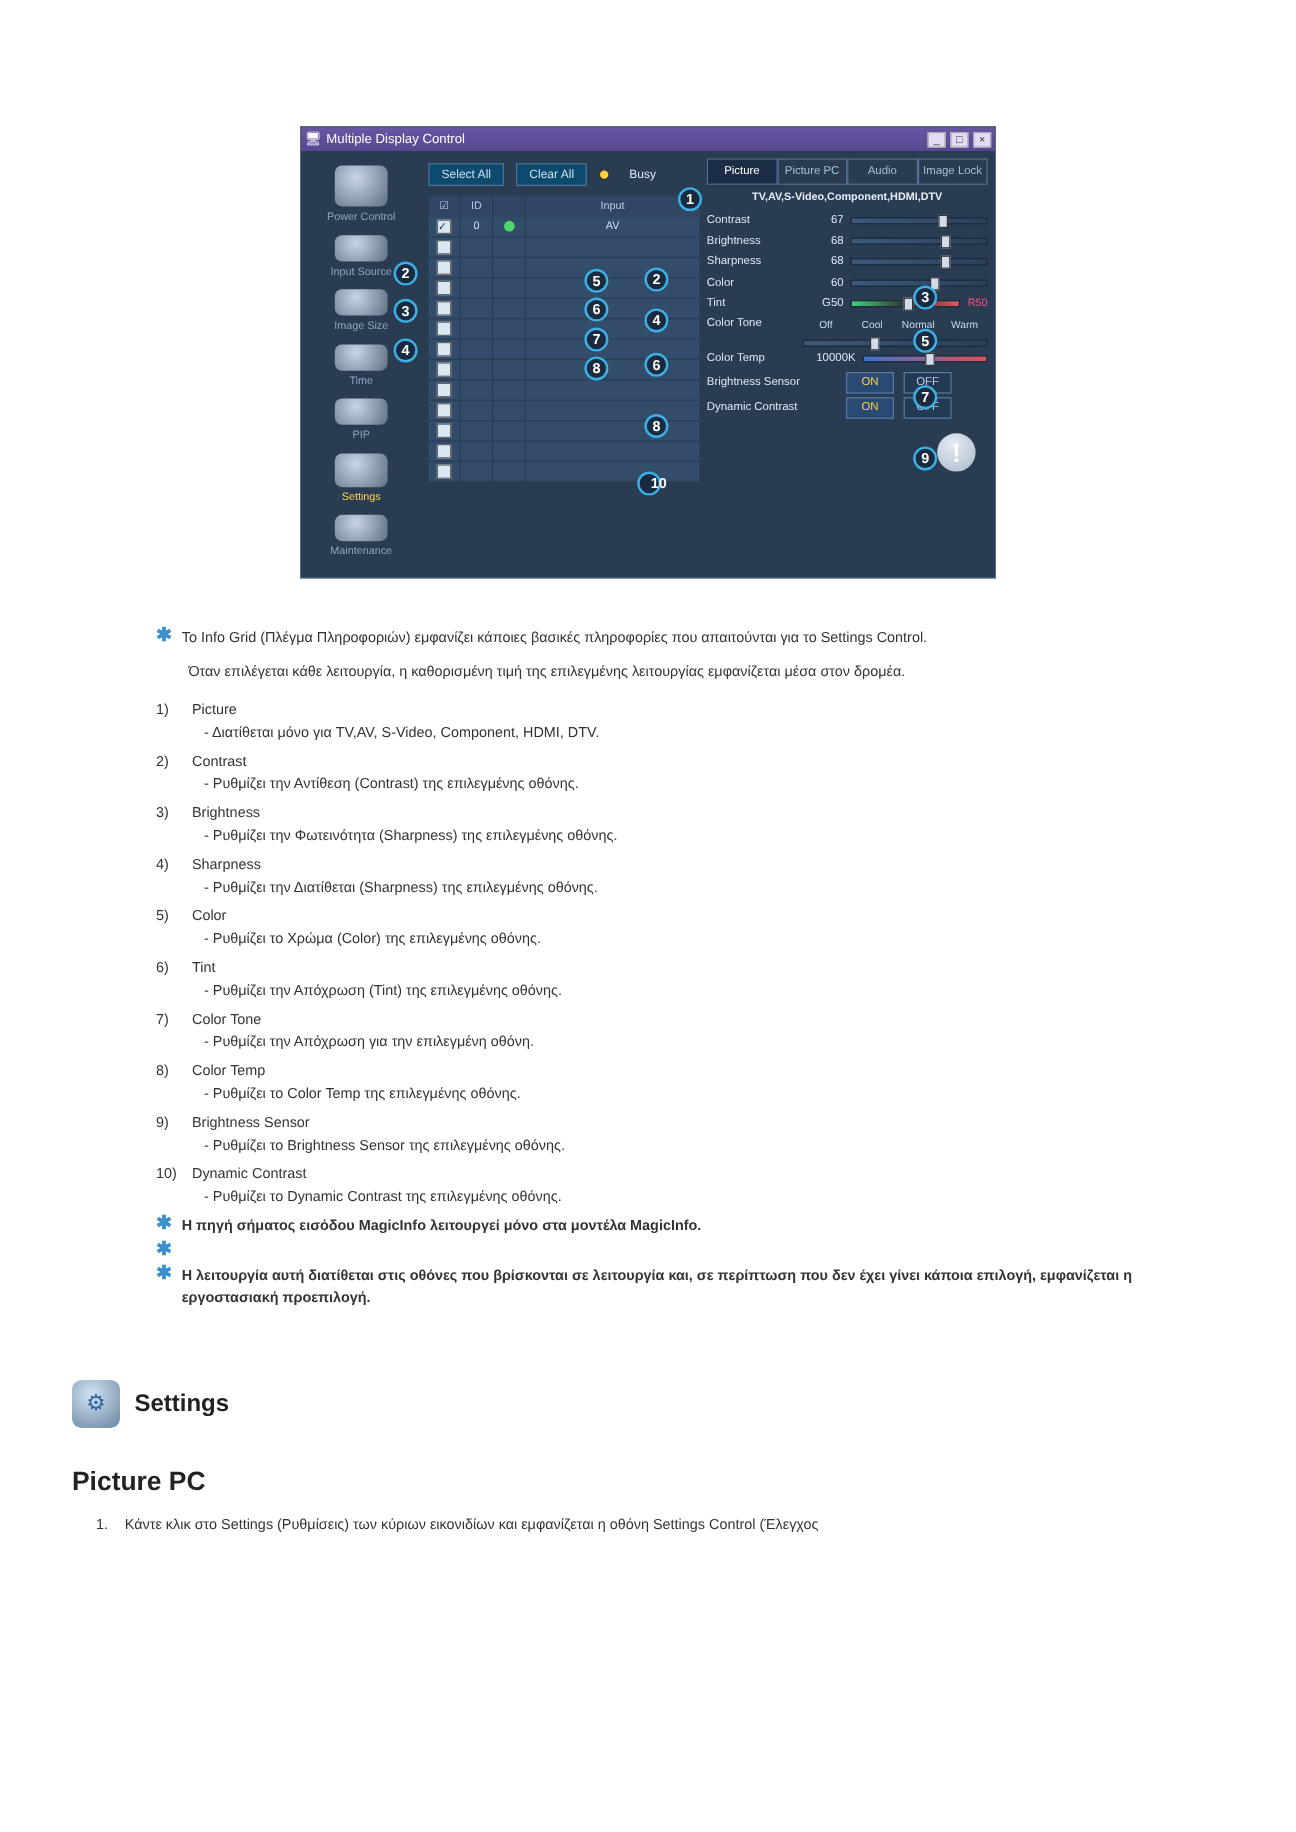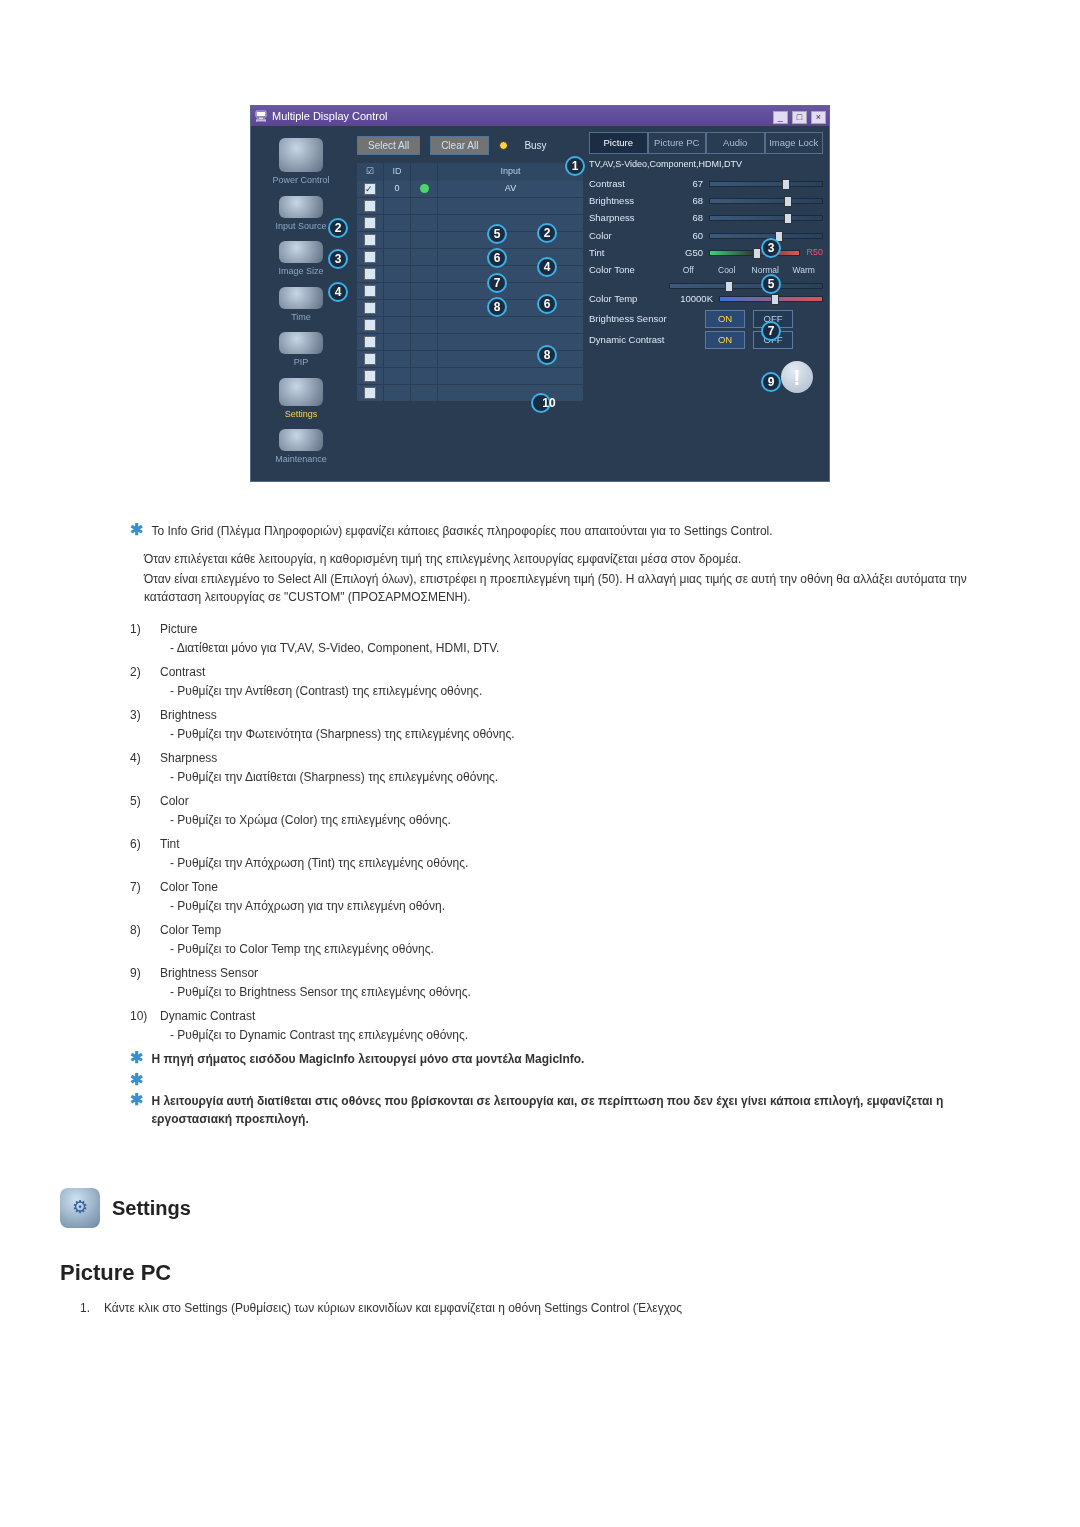--- a/index.html
+++ b/index.html
@@ -74,21 +74,21 @@
   }
   .sidebar .slabel.active { color: #ffd24a; }
   .central {
     position: relative;
     flex: 1;
     padding: 10px 6px;
   }
   .topbtns { display:flex; gap:10px; align-items:center; }
   .flatbtn {
     font-size: 10px; color: #cfe0f4; padding: 1px 10px;
-    border: 1px solid #51739a; background: #737373;
+    border: 1px solid #51739a; background: #0c4a6e;
   }
   .busy { display:flex; align-items:center; gap:16px; color:#d8e6f6; font-size:10px; }
   .busy .dot { width:9px; height:9px; border-radius:50%; background:#ffd33d; border:1px solid #333; }
   .gridhdr {
     margin-top: 8px; display:grid;
     grid-template-columns: 26px 26px 26px 1fr;
     font-size: 9px; color:#b9cce2; text-align:center; gap:1px;
   }
   .gridhdr div { background:#2f4762; padding:2px 0; }
   .gridbody {
@@ -115,21 +115,21 @@
     color:#cfe0f4;
     font-size:10px;
   }
   .tabs { display:flex; gap:0; }
   .tab {
     flex:1; text-align:center; padding:3px 2px; font-size:9.5px;
     background:#2a3c52; border:1px solid #546f8e; color:#a8bed7;
   }
   .tab.active { background:#1b2d44; color:#fff; }
   .subhdr {
-    font-size:9px; padding:4px 0 2px 0; font-weight:normal; color:#e5edf7;
+    text-align:center; font-size:9px; padding:4px 0 2px 0; font-weight:bold; color:#e5edf7;
   }
   .srow {
     display:flex; align-items:center; gap:6px; margin:3px 0;
   }
   .srow .lab { width:74px; font-size:9.5px; color:#dde8f5; }
   .srow .val { width:34px; text-align:right; font-size:9.5px; color:#dde8f5; }
   .sliderbar {
     flex:1; height:6px; background:linear-gradient(90deg,#3d597a,#2a4059);
     border:1px solid #1b2b3e; position:relative;
   }
@@ -177,21 +177,21 @@
   .c3rr { left:510px; top:112px; }
   .c5rr { left:510px; top:148px; }
   .c7rr { left:510px; top:195px; }
   .c9rr { left:510px; top:246px; }
 
   
   .doc { margin-top: 40px; }
   .starline { display:flex; gap:8px; margin:4px 0 10px 70px; }
   .bluestar { color:#3b8fcf; font-size:16px; font-weight:bold; line-height:16px; }
   .paras { margin: 0 0 14px 84px; }
-  .paras p { margin: 2px 0; }
+  .paras p { margin: 2px 13px; }
   .numlist { margin: 0 0 0 70px; }
   .numitem { display:flex; gap:8px; margin-bottom:6px; }
   .numitem .n { width:22px; flex-shrink:0; }
   .numitem .body .tt { margin-bottom:1px; }
   .numitem .body .dd { margin-left:10px; }
   .starbold { display:flex; gap:8px; margin:4px 0 4px 70px; }
   .starbold .txt { font-weight:bold; }
   .secwrap { display:flex; align-items:center; gap:12px; margin: 60px 0 28px 0; }
   .secicon {
     width:40px; height:40px; border-radius:8px;
@@ -417,21 +417,20 @@
   </div>
 </div>
 
 <div class="doc">
   <div class="starline">
     <span class="bluestar">✱</span>
     <span>Το Info Grid (Πλέγμα Πληροφοριών) εμφανίζει κάποιες βασικές πληροφορίες που απαιτούνται για το Settings Control.</span>
   </div>
   <div class="paras">
     <p>Όταν επιλέγεται κάθε λειτουργία, η καθορισμένη τιμή της επιλεγμένης λειτουργίας εμφανίζεται μέσα στον δρομέα.</p>
-    <p>Όταν είναι επιλεγμένο το Select All (Επιλογή όλων), επιστρέφει η προεπιλεγμένη τιμή (50). Η αλλαγή μιας τιμής σε αυτή την οθόνη θα αλλάξει αυτόματα την κατάσταση λειτουργίας σε "CUSTOM" (ΠΡΟΣΑΡΜΟΣΜΕΝΗ).</p>
   </div>
 
   <div class="numlist" id="numlist">
       <div class="numitem">
         <div class="n">1)</div>
         <div class="body">
           <div class="tt">Picture</div>
           <div class="dd">- Διατίθεται μόνο για TV,AV, S-Video, Component, HDMI, DTV.</div>
         </div>
       </div>

